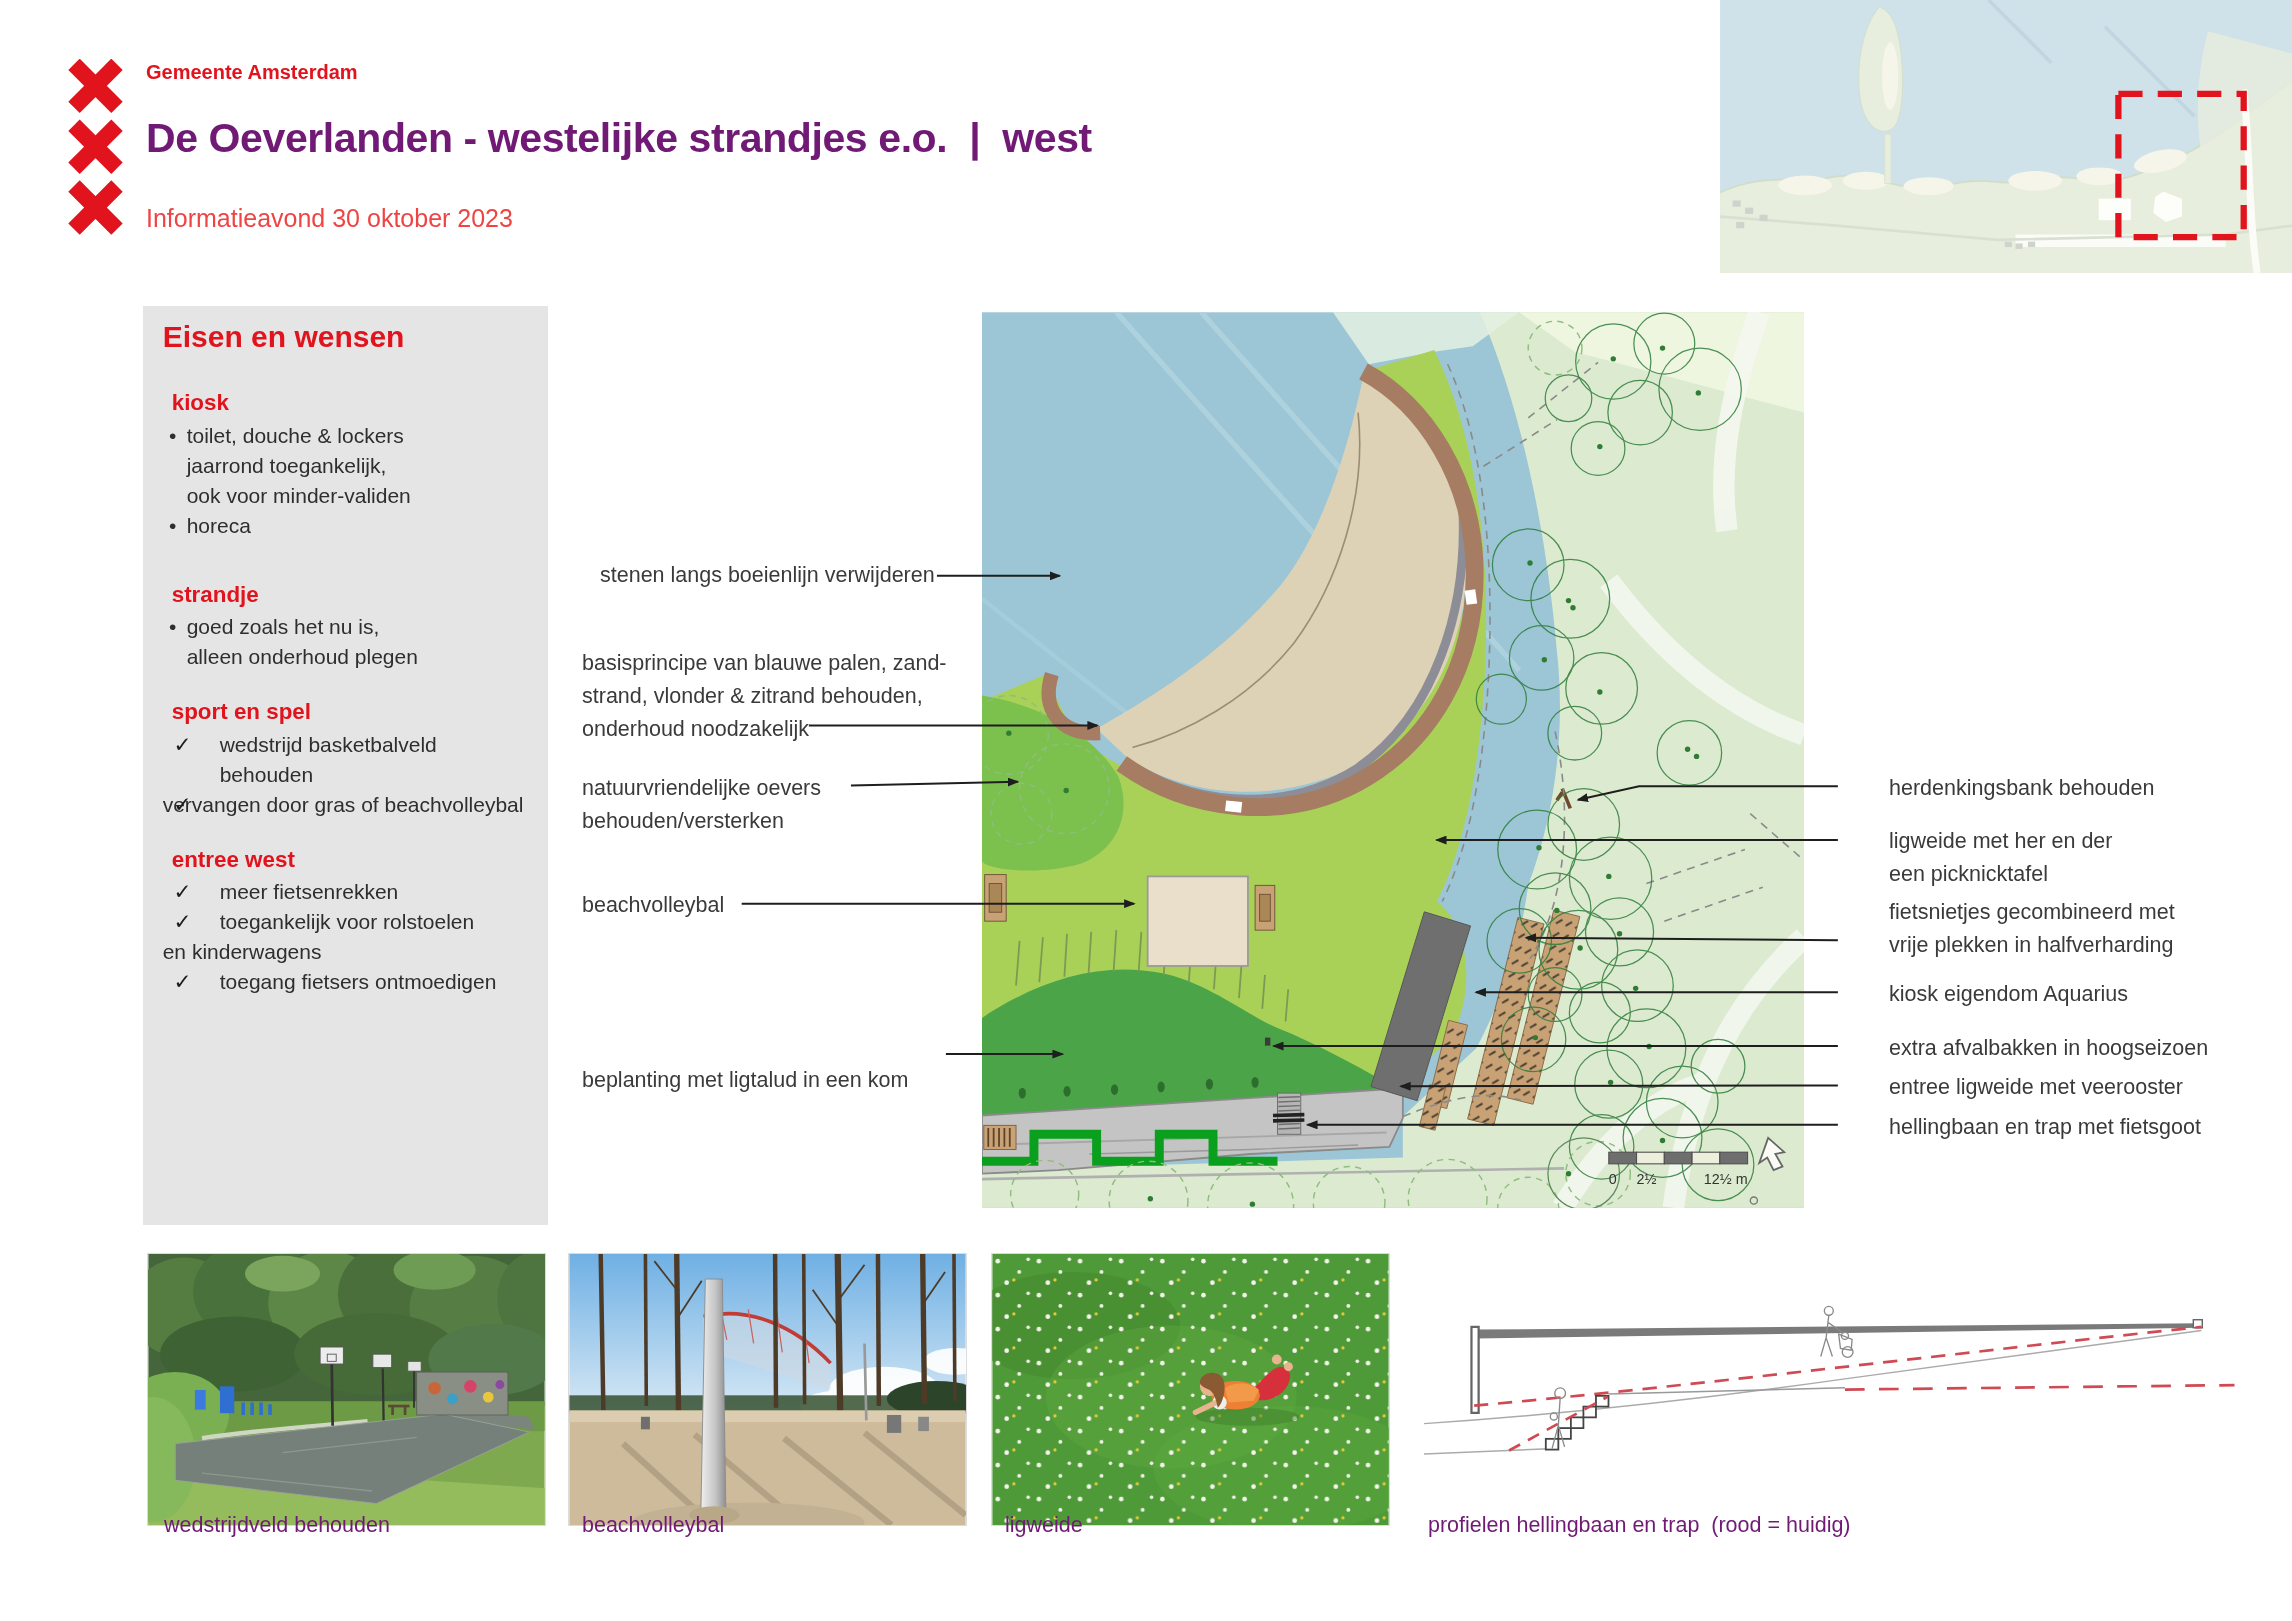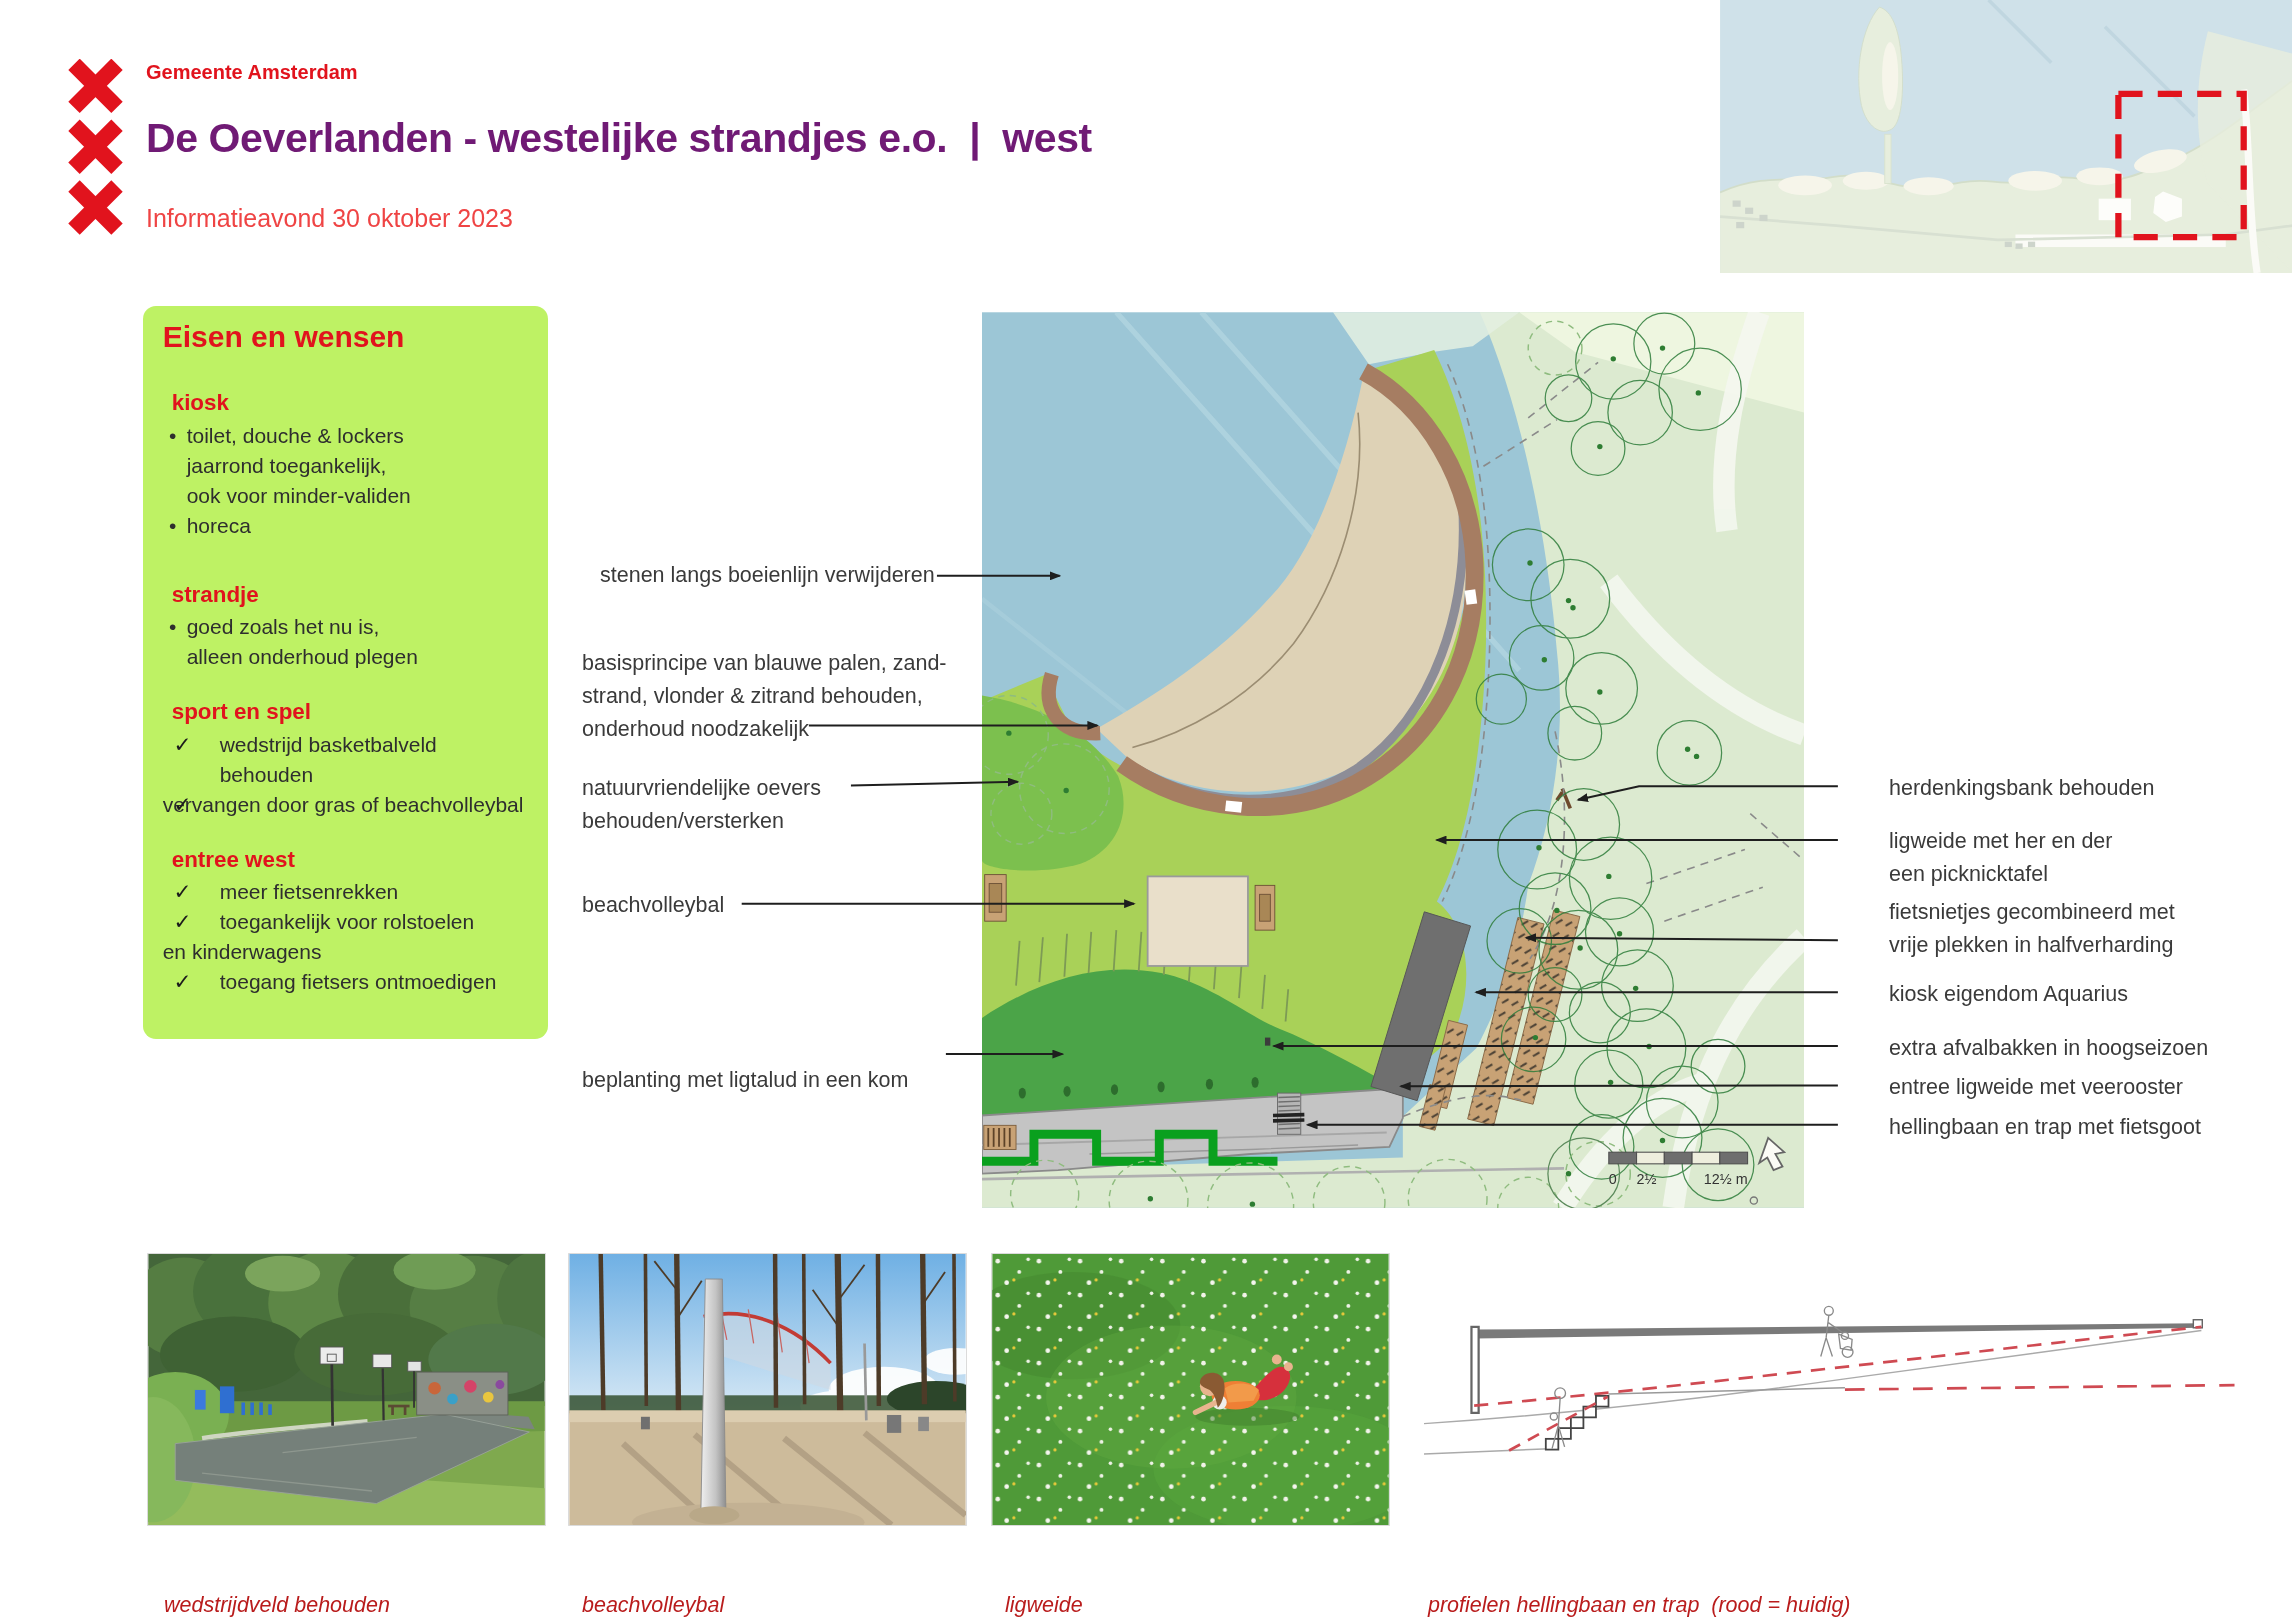--- a/index.html
+++ b/index.html
@@ -3,34 +3,34 @@
 <meta charset="utf-8">
 <style>
   html,body{margin:0;padding:0;background:#fff;}
   body{width:2293px;height:1621px;position:relative;font-family:"Liberation Sans",sans-serif;overflow:hidden;}
   .abs{position:absolute;}
   
   .brand{left:146px;top:61px;font-size:20px;font-weight:bold;color:#e1131d;}
   .title{left:146px;top:115px;font-size:41px;font-weight:bold;color:#701a75;white-space:pre;letter-spacing:-0.4px;}
   .subtitle{left:146px;top:204px;font-size:25px;color:#ef4444;}
   
-  .sidebar{left:143px;top:306px;width:405px;height:733px;background:#bef264;box-sizing:border-box;padding:14.3px 18px 0 19.7px;border-radius:13px;}
+  .sidebar{left:143px;top:306px;width:405px;height:919px;background:#e5e5e5;box-sizing:border-box;padding:14.3px 18px 0 19.7px;}
   .sidebar h2{margin:0 0 36px 0;font-size:30px;font-weight:bold;color:#e1131d;}
   .sidebar h3{margin:27px 0 4.5px 9px;font-size:22.4px;font-weight:bold;color:#e1131d;}
   .item{position:relative;font-size:21px;line-height:30px;color:#2e2e2e;}
   .item .mk{position:absolute;top:0;}
   .item.bullet{padding-left:24px;}
   .item.bullet .mk{left:6.3px;}
   .item.check{padding-left:57px;}
   .item.check .mk{left:10.7px;font-size:21.5px;color:#1c1c1c;}
   .item .flush{margin-left:-57px;}
   
   .ann{position:absolute;font-size:21.5px;line-height:33px;color:#3a3a3a;}
   .ann.right{width:421px;margin-left:40px;}
-  .caption{position:absolute;top:1593px;font-size:21.5px;color:#b91c1c;white-space:pre;font-style:italic;}
+  .caption{position:absolute;top:1513px;font-size:21.5px;color:#701a75;white-space:pre;}
   .leaders{left:0;top:0;pointer-events:none;}
   .photo{position:absolute;top:1254px;width:397px;height:271px;box-shadow:0 0 0 0.9px #d7d7d7;}
   svg text{font-family:"Liberation Sans",sans-serif;}
 </style>
 </head>
 <body>
 
 <svg class="abs" style="left:64px;top:59px" width="63" height="179" viewBox="0 0 70 200">
   <g fill="#e1131d">
     <g transform="translate(35,30)">

